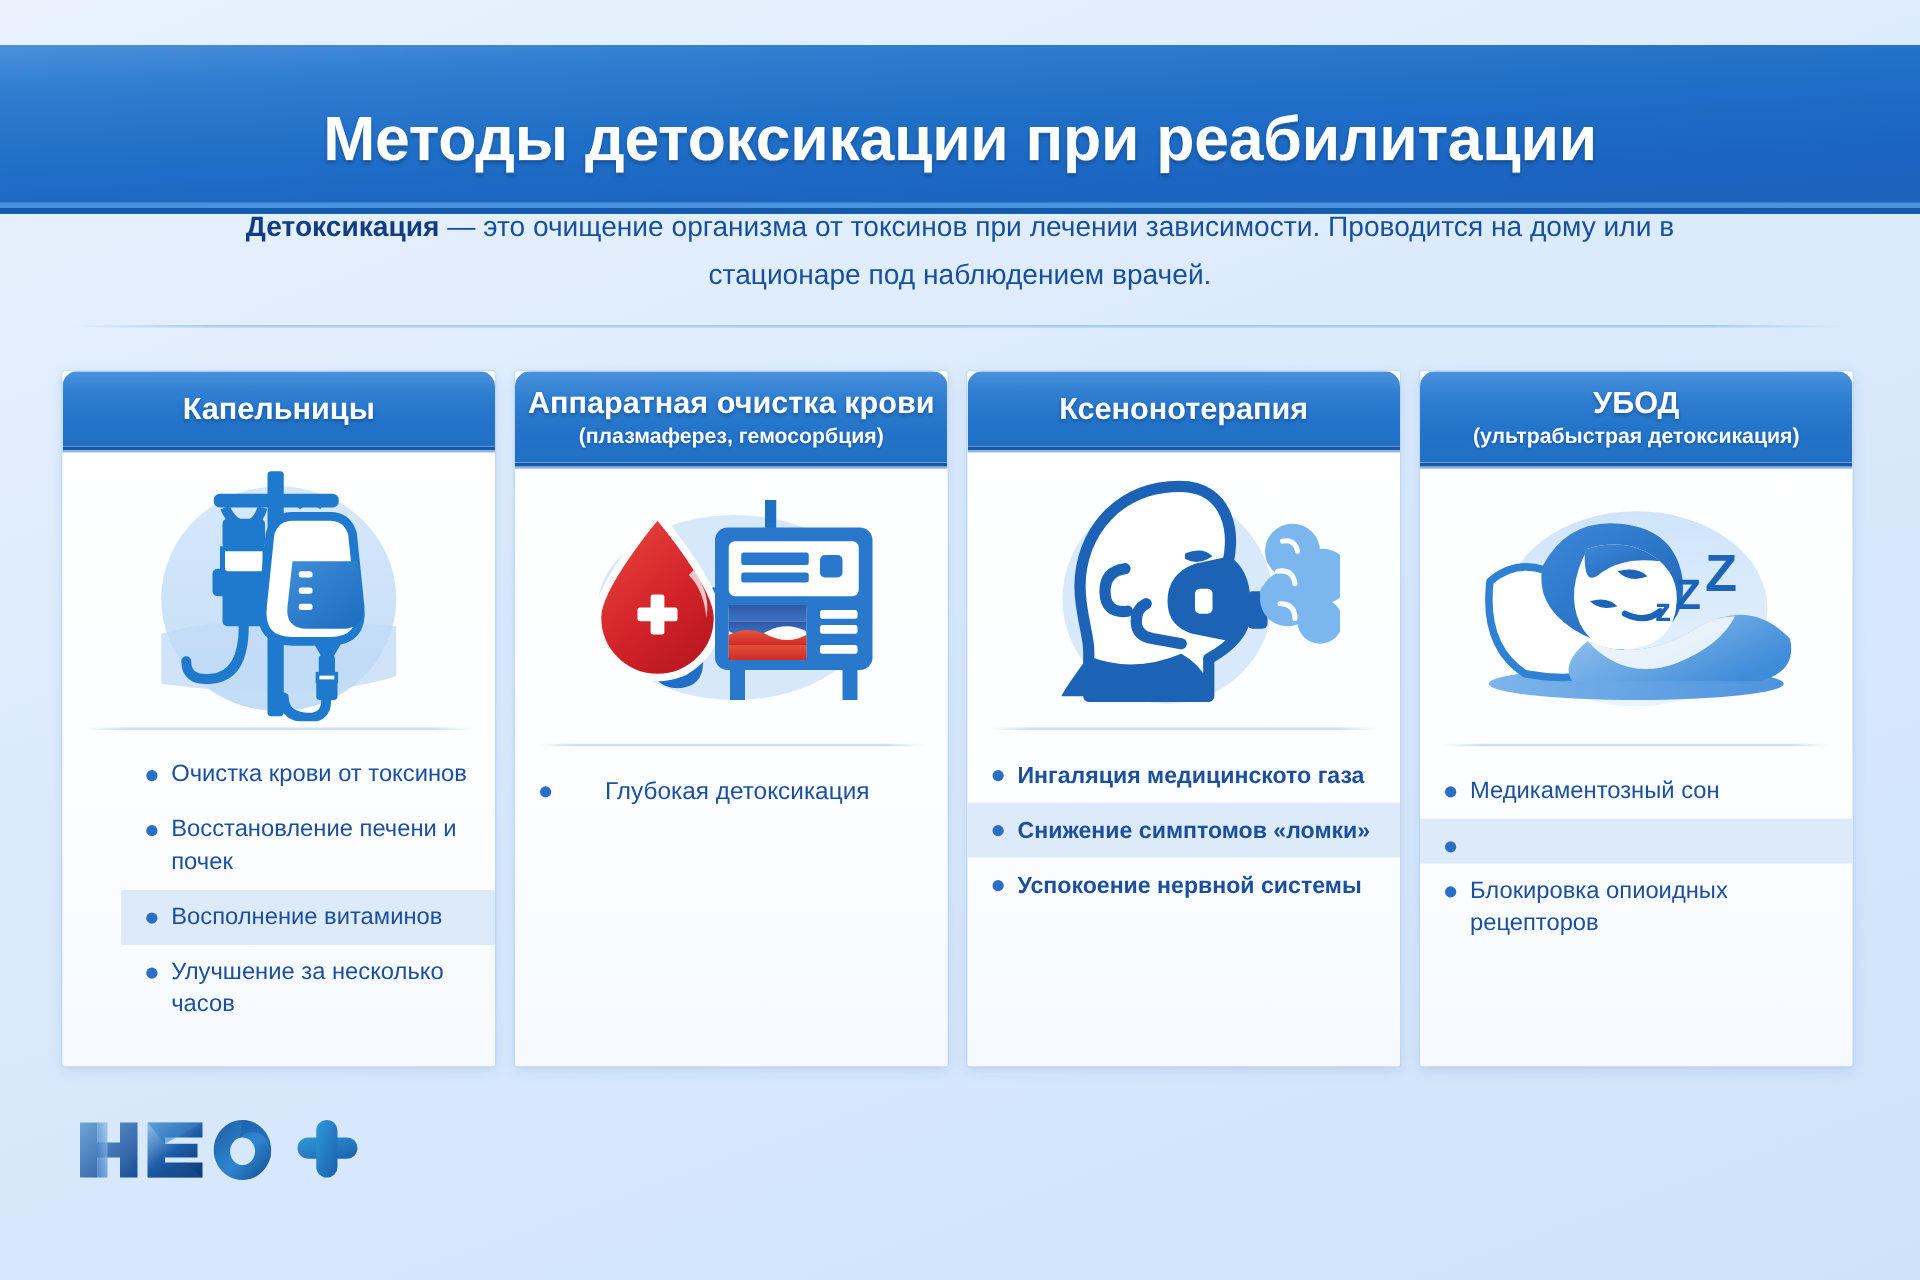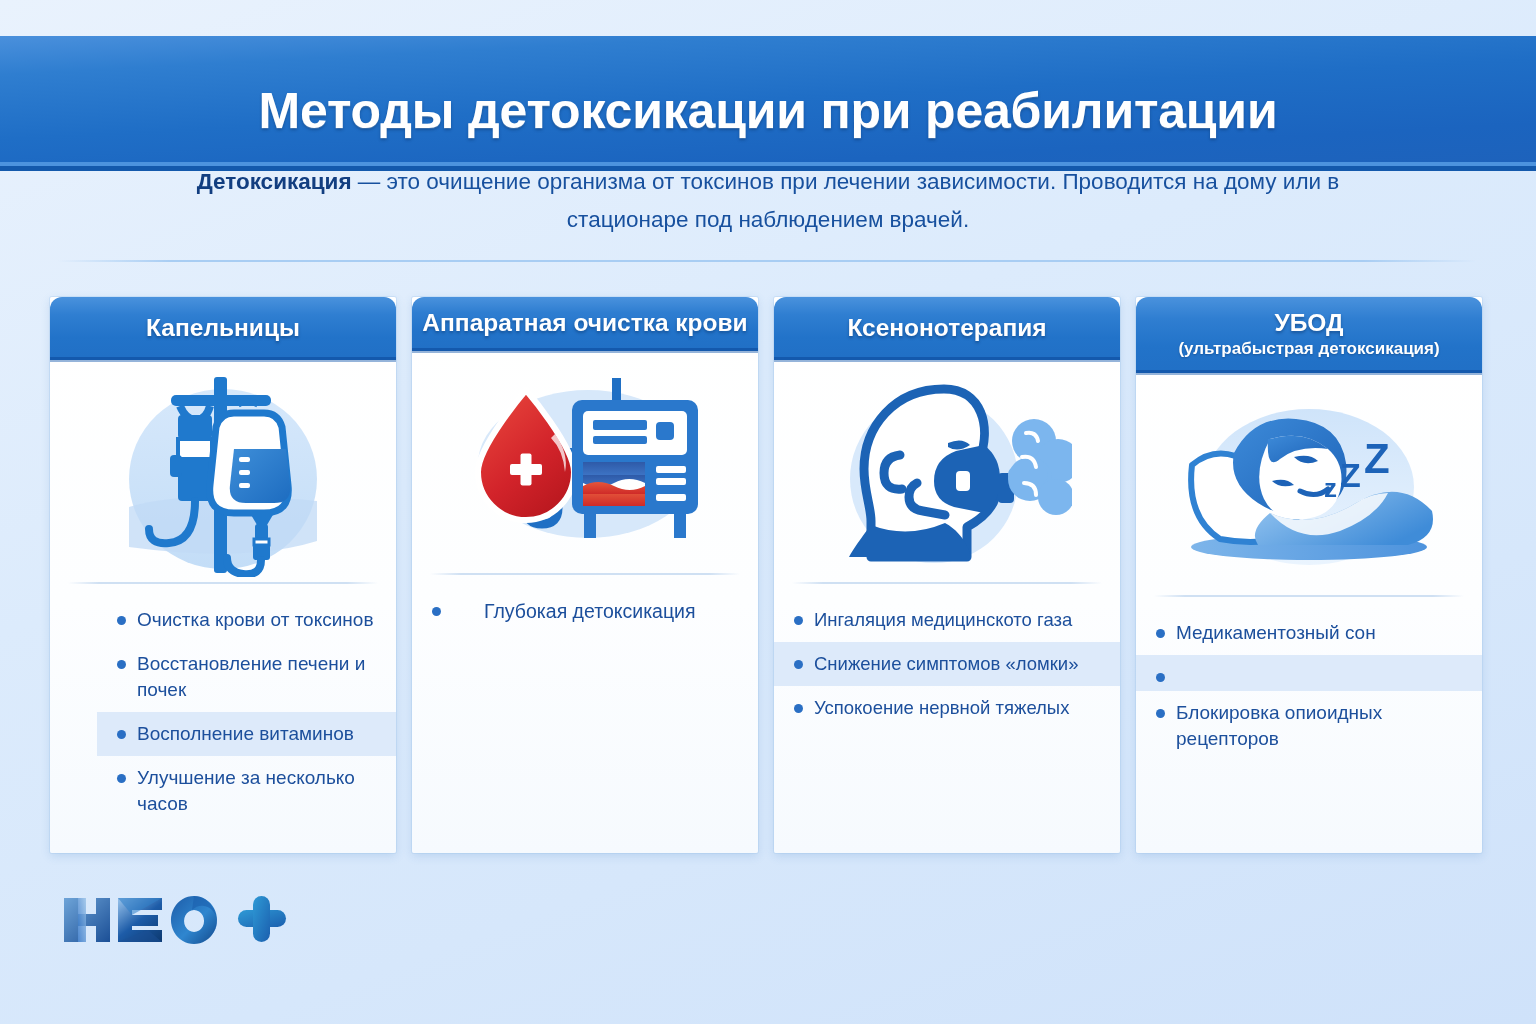--- a/index.html
+++ b/index.html
@@ -169,21 +169,21 @@
     border-radius: 50%;
     background: #2a6fc4;
     margin-top: 9px;
     margin-right: 11px;
   }
   .bullets .btext { flex: 1 1 auto; }
 
   
   .card.c1 .bullets li { font-size: 19px; margin-left: 47px; }
   .card.c2 .bullets li { font-size: 19.5px; gap: 32px; }
-  .card.c3 .bullets li { font-size: 18.5px; }
+  .card.c3 .bullets li { font-size: 18.5px; font-weight: bold; }
   .card.c4 .bullets li { font-size: 19px; }
 
   
   .logo {
     position: absolute;
     left: 60px;
     top: 888px;
     width: 230px;
     height: 62px;
   }
@@ -262,20 +262,21 @@
       <li>
           <span class="dot"></span>
           <span class="btext">Улучшение за несколько часов</span>
         </li>
     </ul>
   </div>
 
   <div class="card c2">
     <div class="card-head">
       <div class="card-title">Аппаратная очистка крови</div>
+      <div class="card-sub">(плазмаферез, гемосорбция)</div>
     </div>
     <div class="card-art">
       <svg width="250" height="190" viewBox="0 0 250 190" aria-hidden="true">
         <defs>
           <linearGradient id="drop" x1="0.2" y1="0" x2="0.85" y2="1">
             <stop offset="0" stop-color="#e8453c"></stop>
               <stop offset="0.55" stop-color="#d2232a"></stop>
               <stop offset="1" stop-color="#b5161d"></stop>
           </linearGradient>
           <linearGradient id="pan1" x1="0" y1="0" x2="0" y2="1">
@@ -360,21 +361,21 @@
       <li>
           <span class="dot"></span>
           <span class="btext">Ингаляция медицинското газа</span>
         </li>
       <li class="hl">
           <span class="dot"></span>
           <span class="btext">Снижение симптомов «ломки»</span>
         </li>
       <li>
           <span class="dot"></span>
-          <span class="btext">Успокоение нервной тяжелых</span>
+          <span class="btext">Успокоение нервной системы</span>
         </li>
     </ul>
   </div>
 
   <div class="card c4">
     <div class="card-head">
       <div class="card-title">УБОД</div>
       <div class="card-sub">(ультрабыстрая детоксикация)</div>
     </div>
     <div class="card-art">

